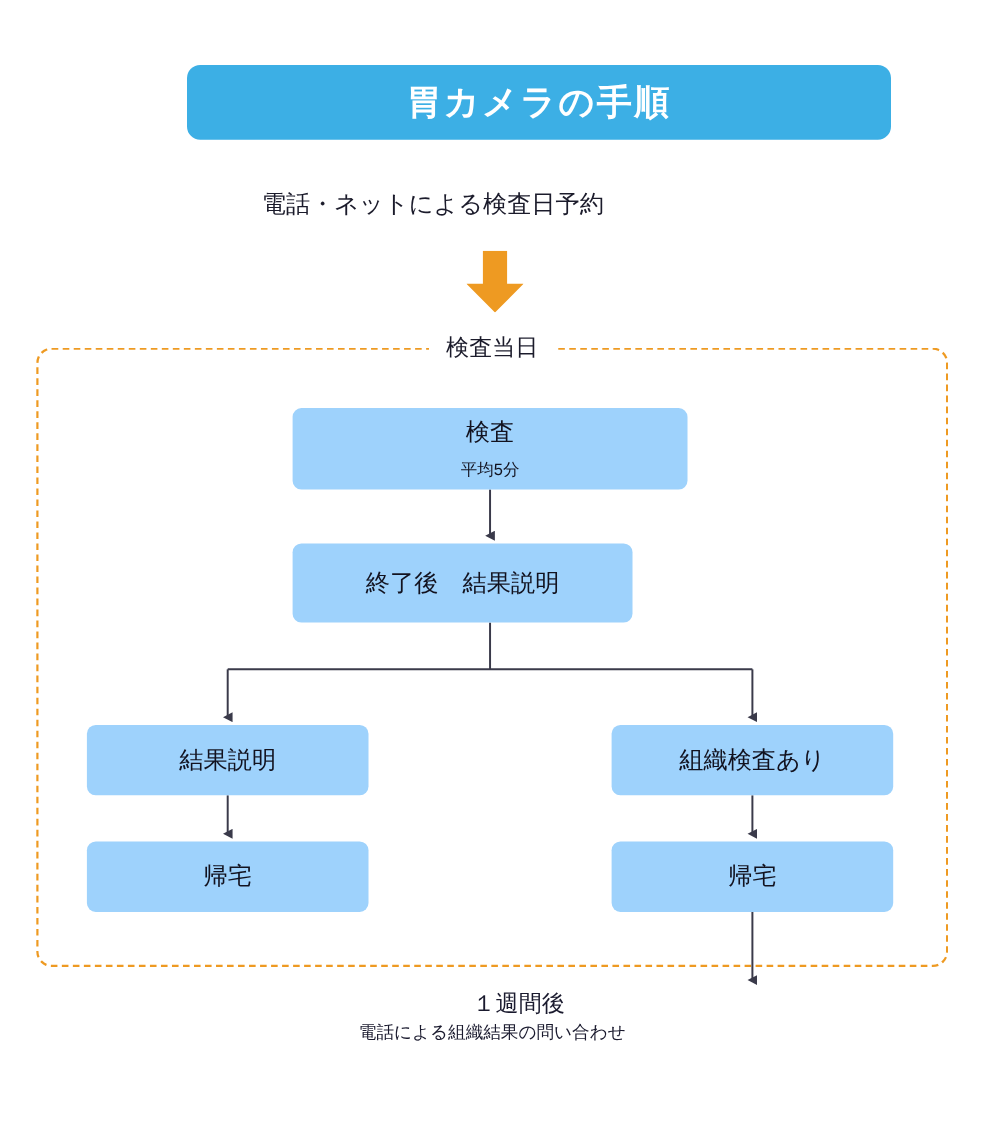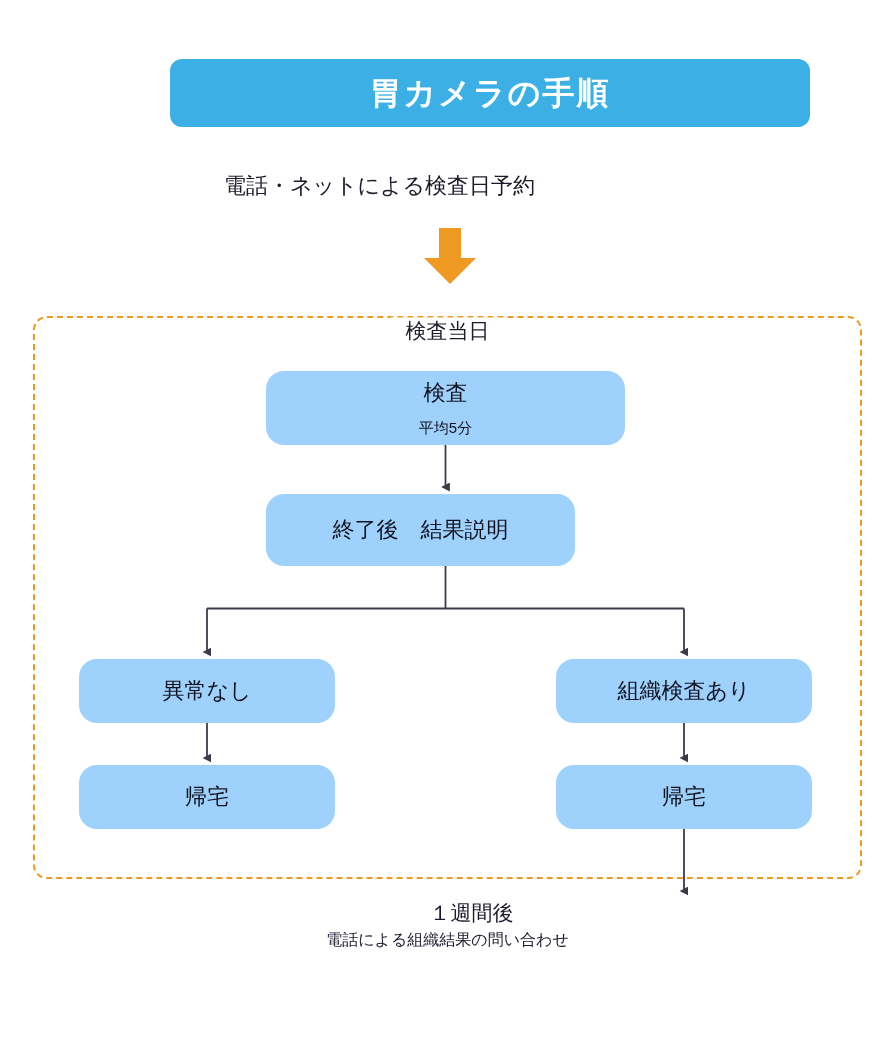--- a/index.html
+++ b/index.html
@@ -43,21 +43,21 @@
   }
 
   
   .caption {
     position: absolute;
     text-align: center;
     line-height: 1.42;
     color: #1b1b2b;
   }
   .reserve-caption {
-    left: 0;
+    left: 14px;
     top: 170px;
     width: 759px;
     font-size: 22px;
   }
 
   
   .orange-arrow {
     position: absolute;
     left: 424px;
     top: 228px;
@@ -80,28 +80,27 @@
     position: absolute;
     left: 50%;
     top: 316px;
     transform: translate(-50%, -50%);
     background: #ffffff;
     padding: 2px 16px;
     font-size: 21px;
     line-height: 1.1;
     color: #1b1b2b;
     white-space: nowrap;
-    margin-top: 15px;
   }
 
   
   .box {
     position: absolute;
     background: #9ED2FC;
-    border-radius: 18px;
+    border-radius: 8px;
     display: flex;
     flex-direction: column;
     align-items: center;
     justify-content: center;
     box-sizing: border-box;
   }
   .box-title {
     font-size: 22px;
     line-height: 1.25;
     color: #12121f;
@@ -188,21 +187,21 @@
   <div class="box box-exam">
     <span class="box-title">検査</span>
     <span class="box-sub">平均5分</span>
   </div>
 
   <div class="box box-result">
     <span class="box-title">終了後　結果説明</span>
   </div>
 
   <div class="box box-normal">
-    <span class="box-title">異常なし</span>
+    <span class="box-title">結果説明</span>
   </div>
 
   <div class="box box-biopsy">
     <span class="box-title">組織検査あり</span>
   </div>
 
   <div class="box box-home-left">
     <span class="box-title">帰宅</span>
   </div>
 

